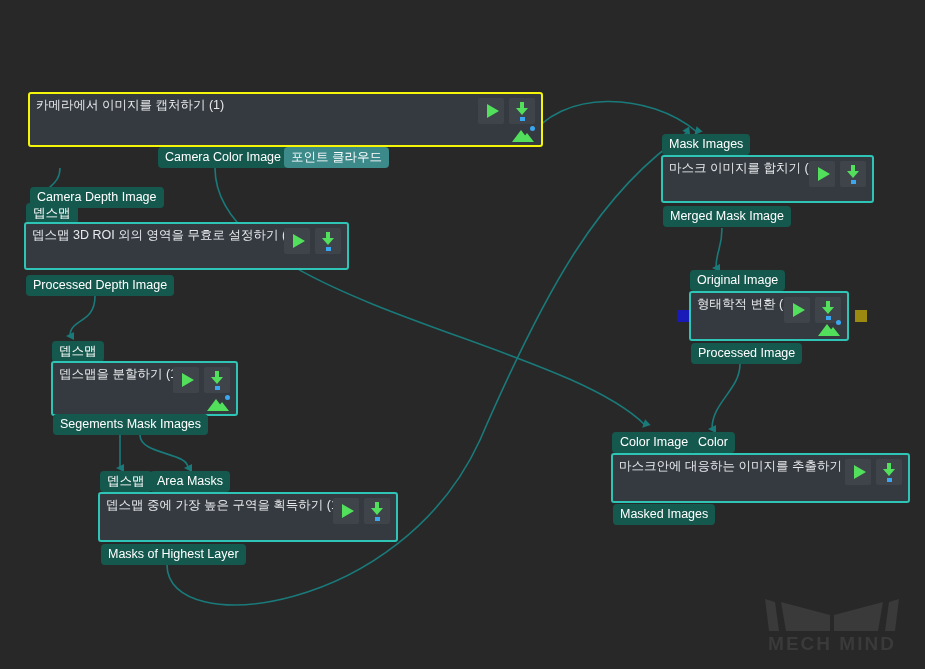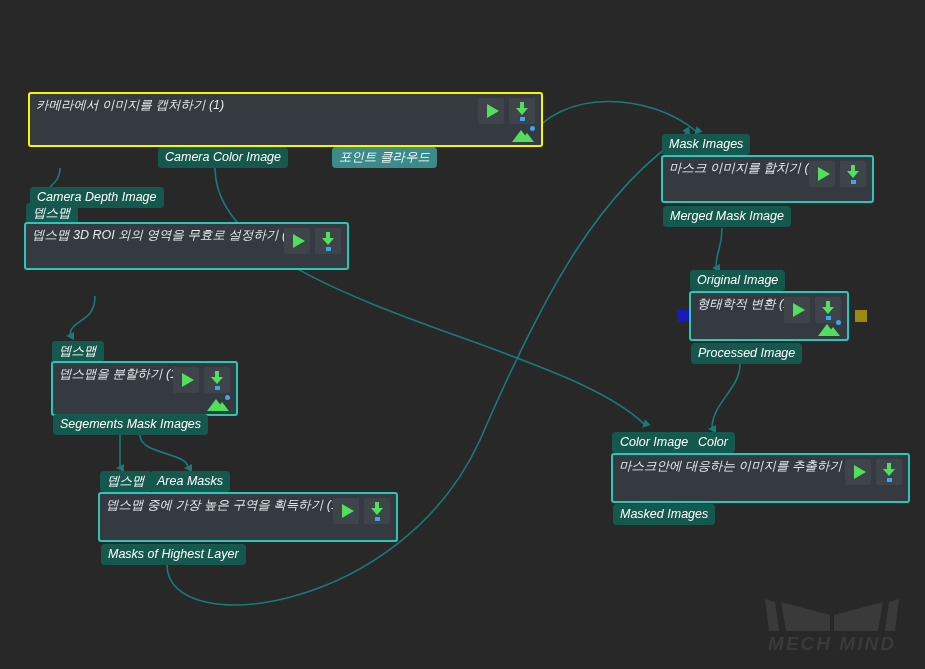--- a/index.html
+++ b/index.html
@@ -7,21 +7,20 @@
     padding: 0;
     background: #282828;
   }
   #canvas {
     position: relative;
     width: 925px;
     height: 669px;
     background: #282828;
     overflow: hidden;
     font-family: "Liberation Sans", "DejaVu Sans", sans-serif;
-    font-style: italic;
   }
   #edge-layer {
     position: absolute;
     left: 0; top: 0;
     width: 925px;
     height: 669px;
     pointer-events: none;
   }
   
   .node {
@@ -130,21 +129,21 @@
     position: absolute;
     background: #15594e;
     color: #ffffff;
     font-size: 12.5px;
     line-height: 14px;
     padding: 3px 7px 4px 7px;
     border-radius: 4px;
     white-space: nowrap;
     box-sizing: border-box;
   }
-  .chip.teal-light { background: #3d8a8a; margin-left: 48px; }
+  .chip.teal-light { background: #3d8a8a; }
   .chip.purple { background: #8b7ec8; }
   
   .sq {
     position: absolute;
     width: 12px;
     height: 12px;
   }
   .sq.blue { background: #1a1ab8; }
   .sq.olive { background: #9c8a10; }
   
@@ -231,20 +230,21 @@
       <div class="nbtn">
         <span class="play-tri"></span>
       </div>
       <div class="nbtn">
         <span class="dl-stem"></span>
         <span class="dl-head"></span>
         <span class="dl-base"></span>
       </div>
     </div>
   </div>
+  <div class="chip" style="left:26px; top:275px;">Processed Depth Image</div>
 
   <div class="chip" style="left:52px; top:341px;">뎁스맵</div>
   <div class="node" style="left:51px; top:361px; width:187px; height:55px;">
     <div class="node-title">뎁스맵을 분할하기 (1)</div>
     <div class="node-btns" style="right:6px;">
       <div class="nbtn">
         <span class="play-tri"></span>
       </div>
       <div class="nbtn">
         <span class="dl-stem"></span>

